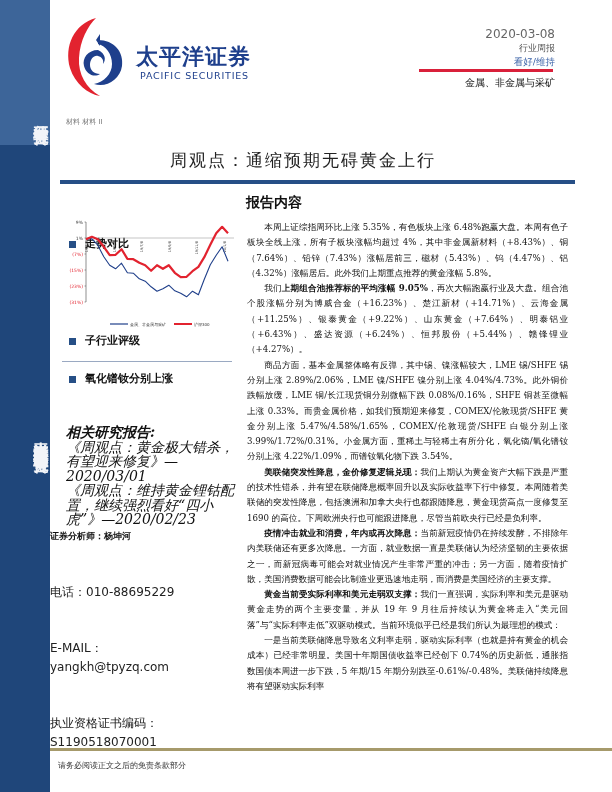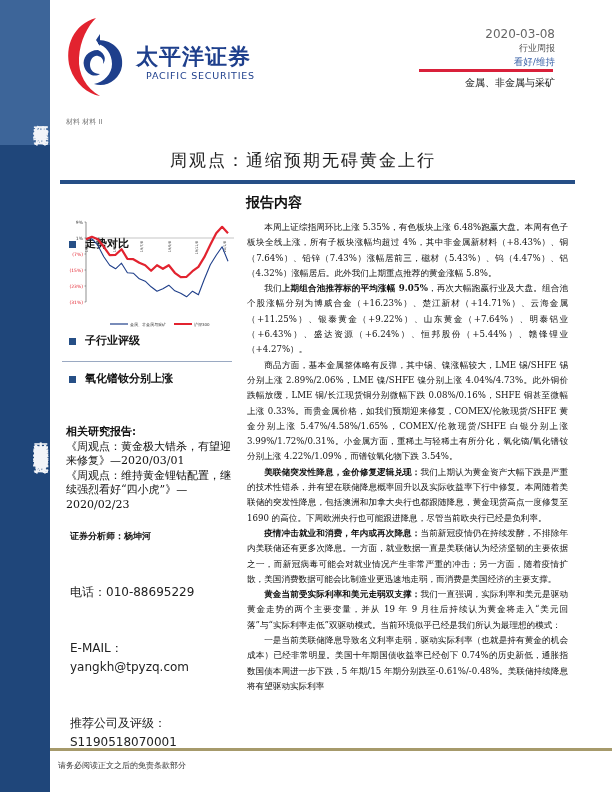--- a/index.html
+++ b/index.html
@@ -28,21 +28,21 @@
   .vtext.bottom { top: 228px; height: 420px; }
 
   
   .logo { position: absolute; left: 62px; top: 10px; width: 70px; height: 90px; }
   .brand-cn {
     position: absolute; left: 136px; top: 42px;
     font-family: "DejaVu Sans", sans-serif; font-weight: bold;
     font-size: 22px; color: #1e3f8c; letter-spacing: 1px;
   }
   .brand-en {
-    position: absolute; left: 146px; top: 70px;
+    position: absolute; left: 140px; top: 70px;
     font-family: "DejaVu Sans", sans-serif;
     font-size: 9.5px; color: #1e3f8c; letter-spacing: 0.8px;
   }
   .category {
     position: absolute; left: 66px; top: 117px;
     font-family: "DejaVu Sans", sans-serif; font-size: 7px; color: #777;
   }
 
   
   .hdr-right { position: absolute; right: 57px; top: 28px; text-align: right; font-family: "DejaVu Sans", sans-serif; }
@@ -61,23 +61,23 @@
   
   .sec-head {
     position: absolute; left: 69px; font-size: 11px; font-weight: bold; color: #111;
   }
   .sec-head .sq { display: inline-block; width: 7px; height: 7px; background: #264f86; margin-right: 9px; vertical-align: middle; }
   .left-sep { position: absolute; left: 62px; top: 361px; width: 170px; height: 1px; background: #9aa9c2; }
 
   .chart { position: absolute; left: 62px; top: 212px; width: 178px; height: 120px; }
   .chart svg { width: 178px; height: 120px; }
 
-  .related { position: absolute; left: 66px; top: 425px; width: 168px; font-size: 11px; line-height: 14.5px; color: #111; }
+  .related { position: absolute; left: 66px; top: 425px; width: 168px; font-size: 14px; line-height: 14.5px; color: #111; font-style: italic; }
   .related .lbl { font-weight: bold; }
-  .analyst { position: absolute; left: 70px; top: 527px; width: 170px; font-size: 8px; line-height: 19px; }
+  .analyst { position: absolute; left: 50px; top: 527px; width: 170px; font-size: 8px; line-height: 19px; }
   .analyst .name { font-weight: bold; font-size: 9px; }
   .analyst .meta { font-family: "DejaVu Sans", sans-serif; font-size: 12px; color: #222; margin-top: 37px; }
 
   
   .sec-title { position: absolute; left: 246px; top: 194px; font-size: 14px; font-weight: bold; color: #111; }
   .body {
     position: absolute; left: 247px; top: 220px; width: 321px;
     font-size: 8.6px; line-height: 15.3px; color: #111; text-align: justify;
   }
   .body p { margin: 0; text-indent: 2em; }
@@ -164,21 +164,21 @@
 <div class="related">
   <div class="lbl">相关研究报告:</div>
   <div>《周观点：黄金极大错杀，有望迎来修复》—2020/03/01</div>
   <div>《周观点：维持黄金锂钴配置，继续强烈看好“四小虎”》—2020/02/23</div>
 </div>
 
 <div class="analyst">
   <div class="name">证券分析师：杨坤河</div>
   <div class="meta">电话：010-88695229</div>
   <div class="meta">E-MAIL：yangkh@tpyzq.com</div>
-  <div class="meta">推荐公司及评级：S1190518070001</div>
+  <div class="meta">执业资格证书编码：S1190518070001</div>
 </div>
 
 <div class="sec-title">报告内容</div>
 <div class="body" id="body">
   <p><span>本周上证综指周环比上涨 5.35%，有色板块上涨 6.48%跑赢大盘。本周有色子板块全线上涨，所有子板块涨幅均超过 4%，其中非金属新材料（+8.43%）、铜（7.64%）、铅锌（7.43%）涨幅居前三，磁材（5.43%）、钨（4.47%）、铝（4.32%）涨幅居后。此外我们上期重点推荐的黄金涨幅 5.8%。</span></p>
   <p><span>我们</span><b>上期组合池推荐标的平均涨幅 9.05%</b><span>，再次大幅跑赢行业及大盘。组合池个股涨幅分别为博威合金（+16.23%）、楚江新材（+14.71%）、云海金属（+11.25%）、银泰黄金（+9.22%）、山东黄金（+7.64%）、明泰铝业（+6.43%）、盛达资源（+6.24%）、恒邦股份（+5.44%）、赣锋锂业（+4.27%）。</span></p>
   <p><span>商品方面，基本金属整体略有反弹，其中锡、镍涨幅较大，LME 锡/SHFE 锡分别上涨 2.89%/2.06%，LME 镍/SHFE 镍分别上涨 4.04%/4.73%。此外铜价跌幅放缓，LME 铜/长江现货铜分别微幅下跌 0.08%/0.16%，SHFE 铜甚至微幅上涨 0.33%。而贵金属价格，如我们预期迎来修复，COMEX/伦敦现货/SHFE 黄金分别上涨 5.47%/4.58%/1.65%，COMEX/伦敦现货/SHFE 白银分别上涨 3.99%/1.72%/0.31%。小金属方面，重稀土与轻稀土有所分化，氧化镝/氧化镨钕分别上涨 4.22%/1.09%，而镨钕氧化物下跌 3.54%。</span></p>
   <p><b>美联储突发性降息，金价修复逻辑兑现：</b><span>我们上期认为黄金资产大幅下跌是严重的技术性错杀，并有望在联储降息概率回升以及实际收益率下行中修复。本周随着美联储的突发性降息，包括澳洲和加拿大央行也都跟随降息，黄金现货高点一度修复至 1690 的高位。下周欧洲央行也可能跟进降息，尽管当前欧央行已经是负利率。</span></p>
   <p><b>疫情冲击就业和消费，年内或再次降息：</b><span>当前新冠疫情仍在持续发酵，不排除年内美联储还有更多次降息。一方面，就业数据一直是美联储认为经济坚韧的主要依据之一，而新冠病毒可能会对就业情况产生非常严重的冲击；另一方面，随着疫情扩散，美国消费数据可能会比制造业更迅速地走弱，而消费是美国经济的主要支撑。</span></p>
   <p><b>黄金当前受实际利率和美元走弱双支撑：</b><span>我们一直强调，实际利率和美元是驱动黄金走势的两个主要变量，并从 19 年 9 月往后持续认为黄金将走入“美元回落”与“实际利率走低”双驱动模式。当前环境似乎已经是我们所认为最理想的模式：</span></p>

